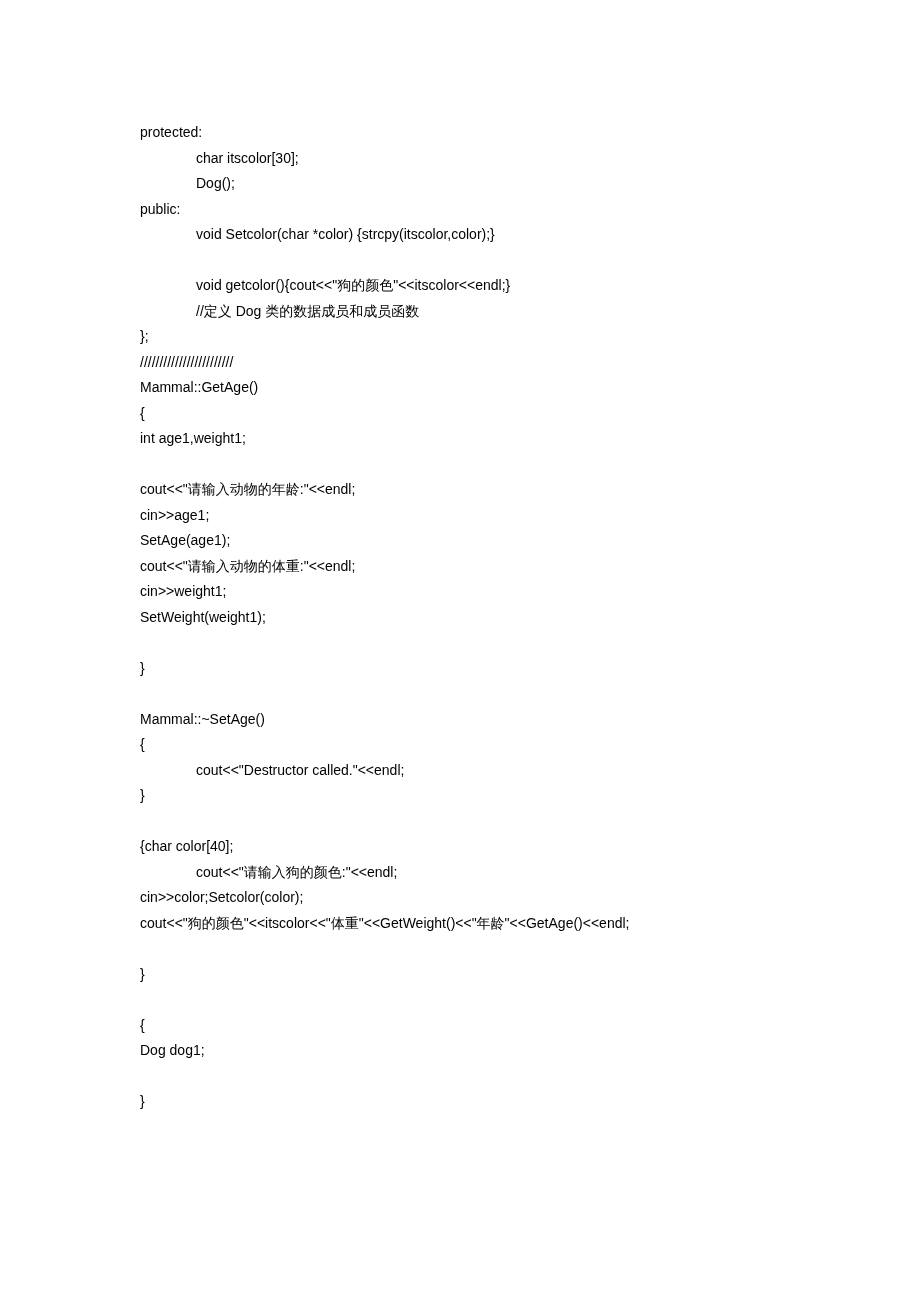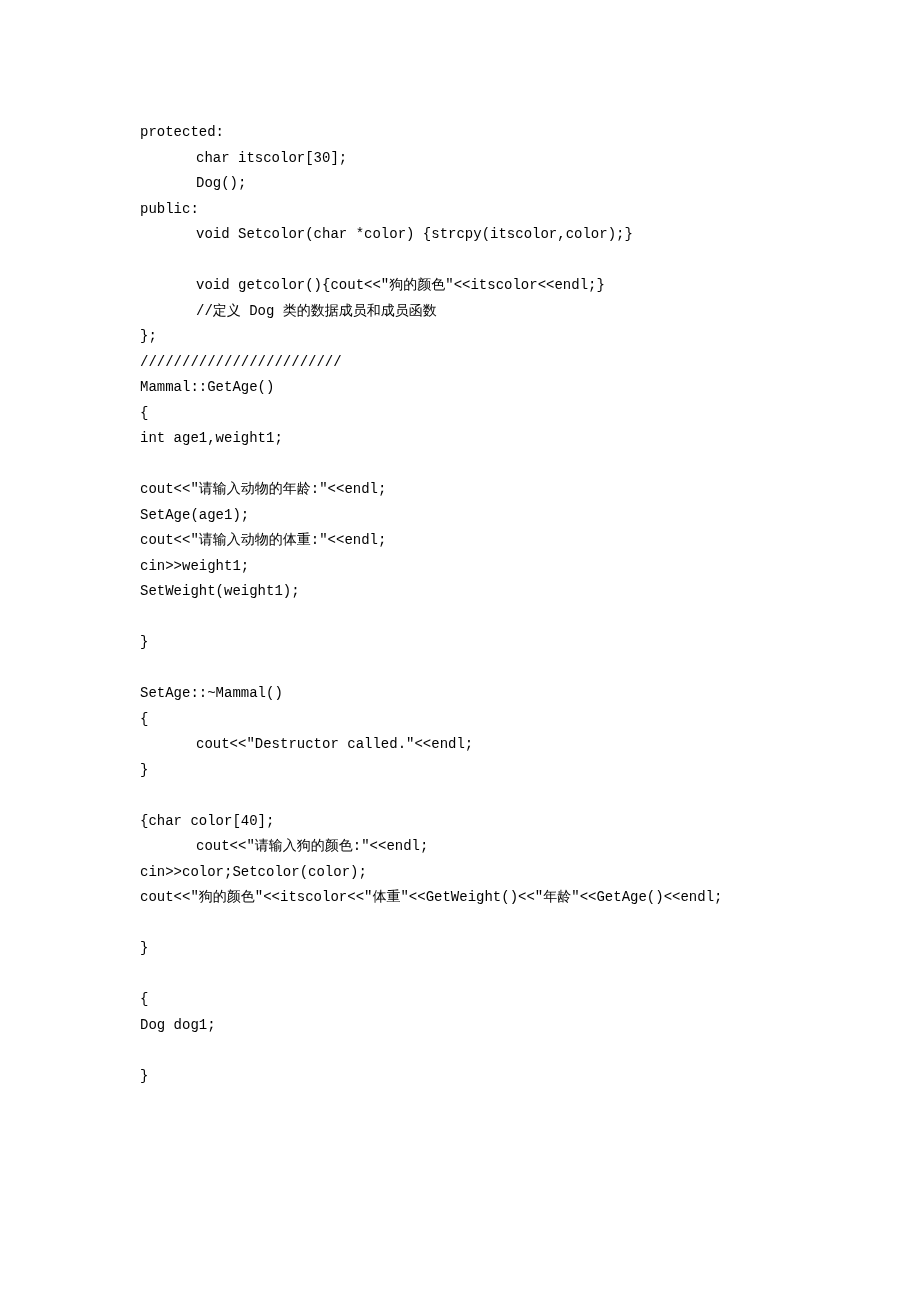--- a/index.html
+++ b/index.html
@@ -7,21 +7,21 @@
     padding: 0;
     background: #ffffff;
     width: 920px;
   }
   .page {
     padding: 120px 140px 60px 140px;
     box-sizing: border-box;
     width: 920px;
   }
   .code-line {
-    font-family: Liberation Mono, monospace;
+    font-family: Liberation Sans, sans-serif;
     font-size: 14px;
     line-height: 25.5px;
     white-space: pre;
     color: #000000;
   }
   .indent {
     padding-left: 56px;
   }
 </style>
 </head>
@@ -36,28 +36,29 @@
     <div class="code-line">&nbsp;</div>
     <div class="code-line indent">void getcolor(){cout&lt;&lt;"狗的颜色"&lt;&lt;itscolor&lt;&lt;endl;}</div>
     <div class="code-line indent">//定义 Dog 类的数据成员和成员函数</div>
     <div class="code-line">};</div>
     <div class="code-line">////////////////////////</div>
     <div class="code-line">Mammal::GetAge()</div>
     <div class="code-line">{</div>
     <div class="code-line">int age1,weight1;</div>
     <div class="code-line">&nbsp;</div>
     <div class="code-line">cout&lt;&lt;"请输入动物的年龄:"&lt;&lt;endl;</div>
+    <div class="code-line">cin&gt;&gt;age1;</div>
     <div class="code-line">SetAge(age1);</div>
     <div class="code-line">cout&lt;&lt;"请输入动物的体重:"&lt;&lt;endl;</div>
     <div class="code-line">cin&gt;&gt;weight1;</div>
     <div class="code-line">SetWeight(weight1);</div>
     <div class="code-line">&nbsp;</div>
     <div class="code-line">}</div>
     <div class="code-line">&nbsp;</div>
-    <div class="code-line">SetAge::~Mammal()</div>
+    <div class="code-line">Mammal::~SetAge()</div>
     <div class="code-line">{</div>
     <div class="code-line indent">cout&lt;&lt;"Destructor called."&lt;&lt;endl;</div>
     <div class="code-line">}</div>
     <div class="code-line">&nbsp;</div>
     <div class="code-line">{char color[40];</div>
     <div class="code-line indent">cout&lt;&lt;"请输入狗的颜色:"&lt;&lt;endl;</div>
     <div class="code-line">cin&gt;&gt;color;Setcolor(color);</div>
     <div class="code-line">cout&lt;&lt;"狗的颜色"&lt;&lt;itscolor&lt;&lt;"体重"&lt;&lt;GetWeight()&lt;&lt;"年龄"&lt;&lt;GetAge()&lt;&lt;endl;</div>
     <div class="code-line">&nbsp;</div>
     <div class="code-line">}</div>

